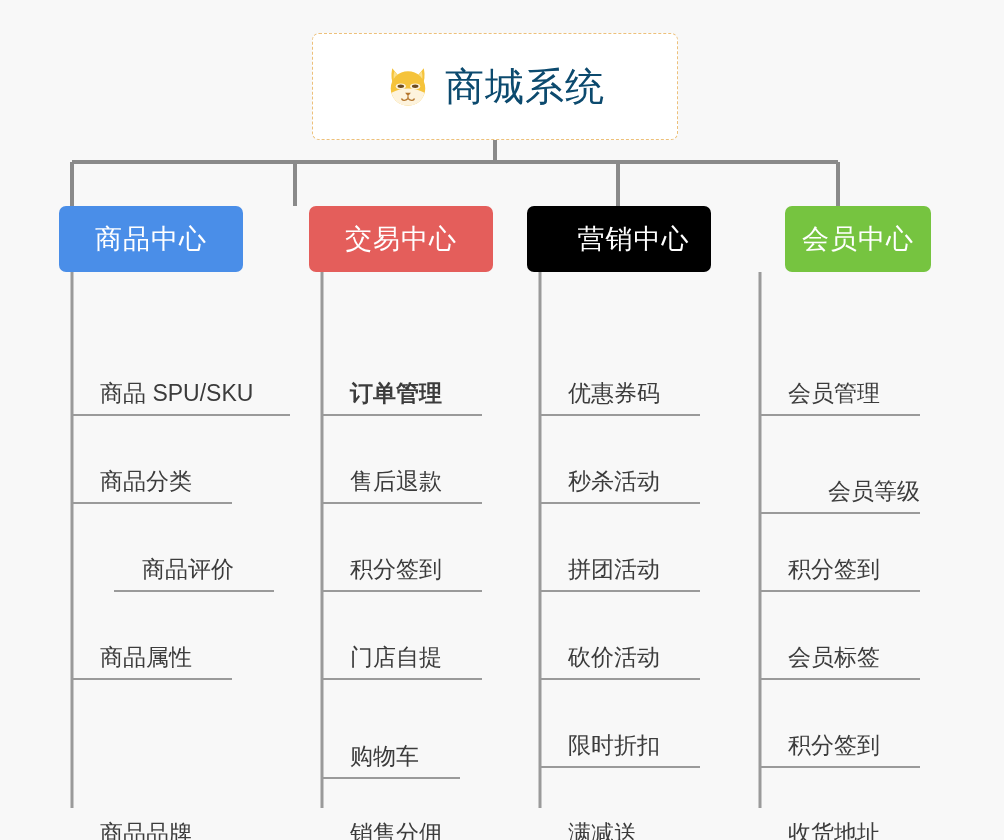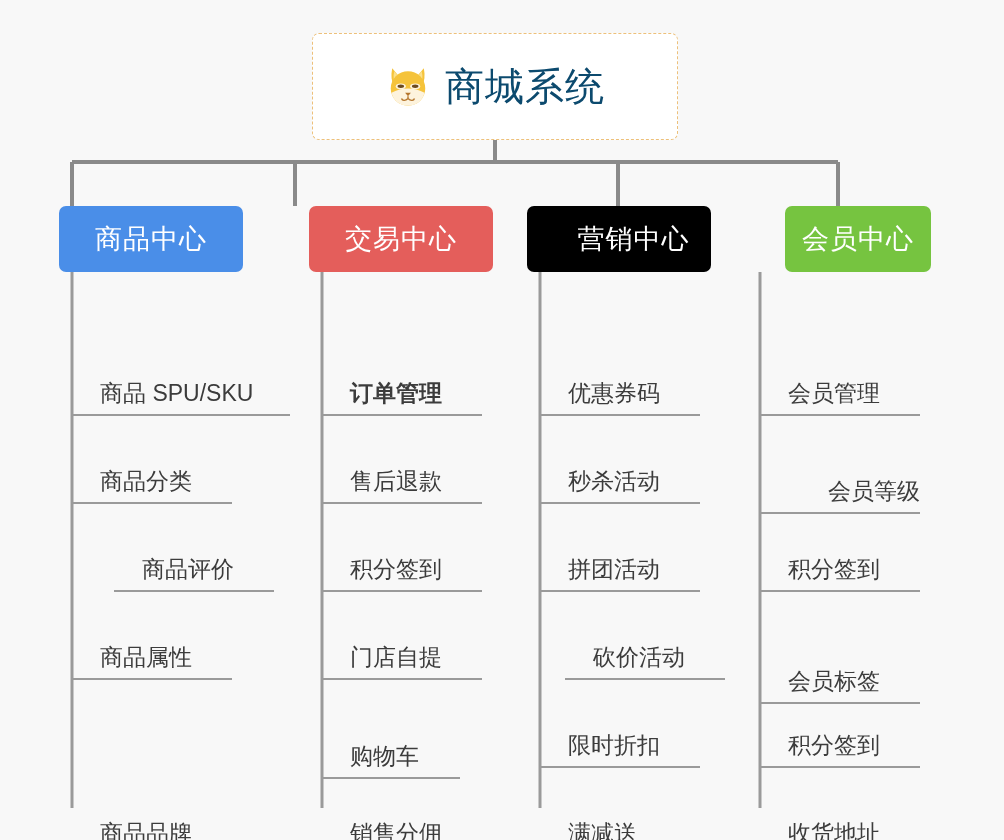--- a/index.html
+++ b/index.html
@@ -183,31 +183,31 @@
       </div>
     </div>
     <div class="category col-2">
       <div class="cat-header" style="background: #000000; padding-left: 29px;">
         <span>营销中心</span>
       </div>
       <div class="leaf-list" style="height: 570px;">
         <div class="leaf-item" style="top: 106px; width: 160px;"><span class="leaf-label">优惠券码</span></div>
         <div class="leaf-item" style="top: 194px; width: 160px;"><span class="leaf-label">秒杀活动</span></div>
         <div class="leaf-item" style="top: 282px; width: 160px;"><span class="leaf-label">拼团活动</span></div>
-        <div class="leaf-item" style="top: 370px; width: 160px; margin-left: 25px;"><span class="leaf-label">砍价活动</span></div>
+        <div class="leaf-item" style="top: 370px; width: 160px;"><span class="leaf-label">砍价活动</span></div>
         <div class="leaf-item" style="top: 458px; width: 160px;"><span class="leaf-label">限时折扣</span></div>
         <div class="leaf-item" style="top: 546px; width: 148px;"><span class="leaf-label">满减送</span></div>
       </div>
     </div>
     <div class="category col-3">
       <div class="cat-header" style="background: rgb(118, 196, 64);">
         <span>会员中心</span>
       </div>
       <div class="leaf-list" style="height: 570px;">
         <div class="leaf-item" style="top: 106px; width: 160px;"><span class="leaf-label">会员管理</span></div>
         <div class="leaf-item" style="top: 204px; width: 160px; text-align: right;"><span class="leaf-label">会员等级</span></div>
         <div class="leaf-item" style="top: 282px; width: 160px;"><span class="leaf-label">积分签到</span></div>
-        <div class="leaf-item" style="top: 370px; width: 160px; margin-top: 24px;"><span class="leaf-label">会员标签</span></div>
+        <div class="leaf-item" style="top: 370px; width: 160px;"><span class="leaf-label">会员标签</span></div>
         <div class="leaf-item" style="top: 458px; width: 160px;"><span class="leaf-label">积分签到</span></div>
         <div class="leaf-item" style="top: 546px; width: 160px;"><span class="leaf-label">收货地址</span></div>
       </div>
     </div>
   </div>
 
 </body></html>

